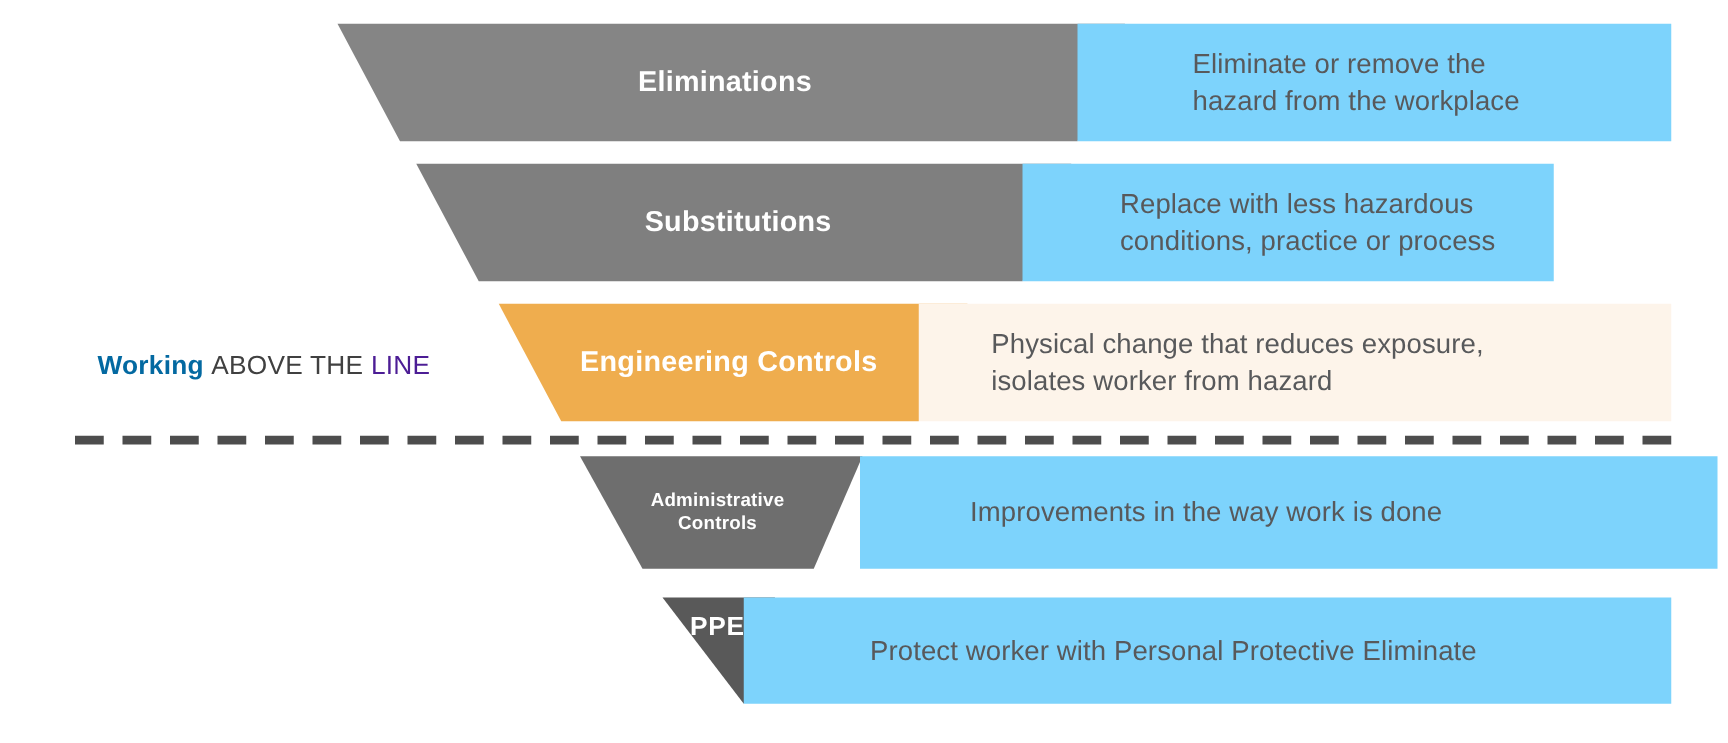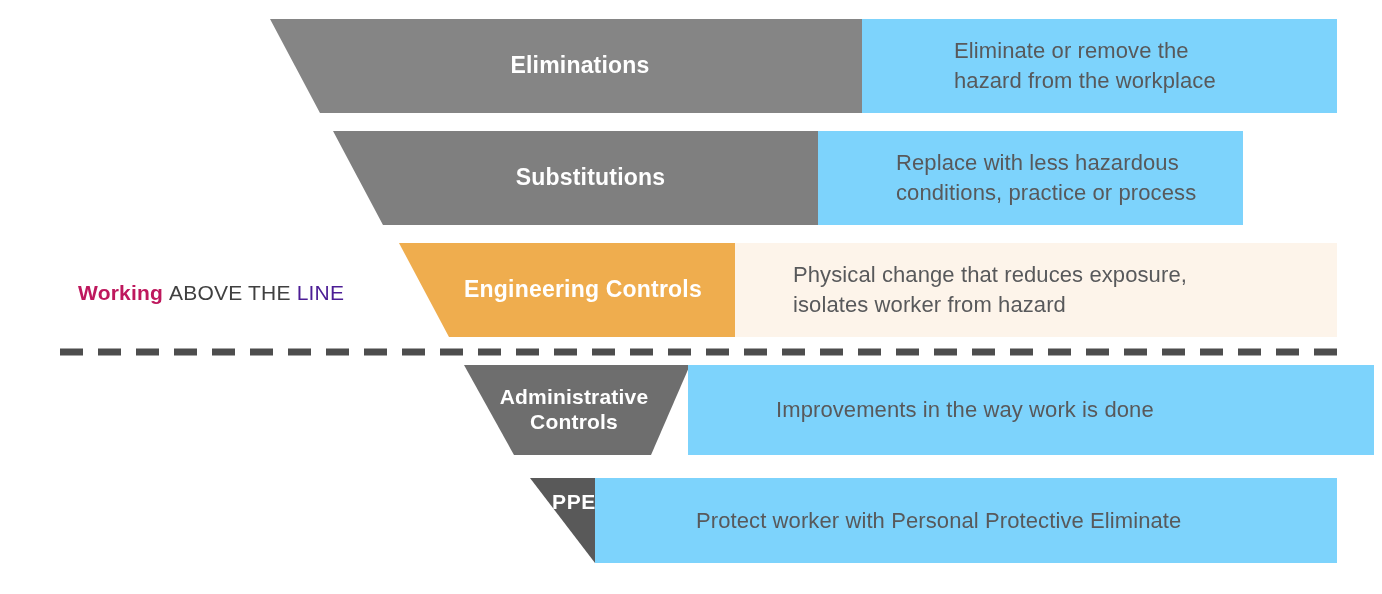--- a/index.html
+++ b/index.html
@@ -52,38 +52,38 @@
     font-size: 23px;
     line-height: 1.18;
     text-align: center;
     white-space: pre-line;
     display: flex;
     align-items: center;
     justify-content: center;
     letter-spacing: 0.2px;
   }
   .funnel-label.small {
-    font-size: 21px;
+    font-size: 15px;
   }
   .funnel-label.ppe {
     font-size: 21px;
     letter-spacing: 0.6px;
   }
 
   
   #above-line-caption {
     position: absolute;
     left: 78px;
     top: 281px;
     font-size: 21px;
     font-weight: bold;
     letter-spacing: 0.2px;
     white-space: nowrap;
   }
-  #above-line-caption .seg1 { color: #be185d; }
+  #above-line-caption .seg1 { color: #0369a1; }
   #above-line-caption .seg2 { color: #404040; font-weight: normal; }
   #above-line-caption .seg3 { color: #4c1d95; font-weight: normal; }
 </style>
 </head>
 <body>
 
 <div id="stage">
 
   <svg class="svg-layer" viewBox="0 0 1382 594">
 

